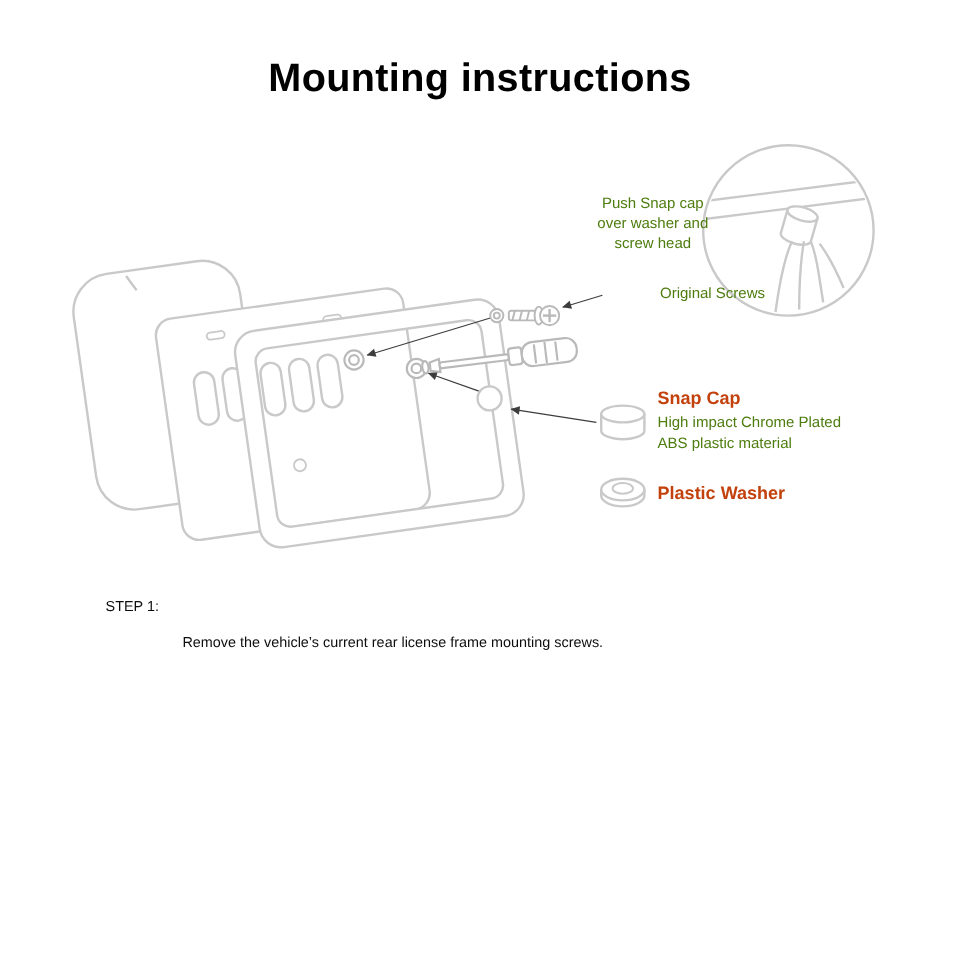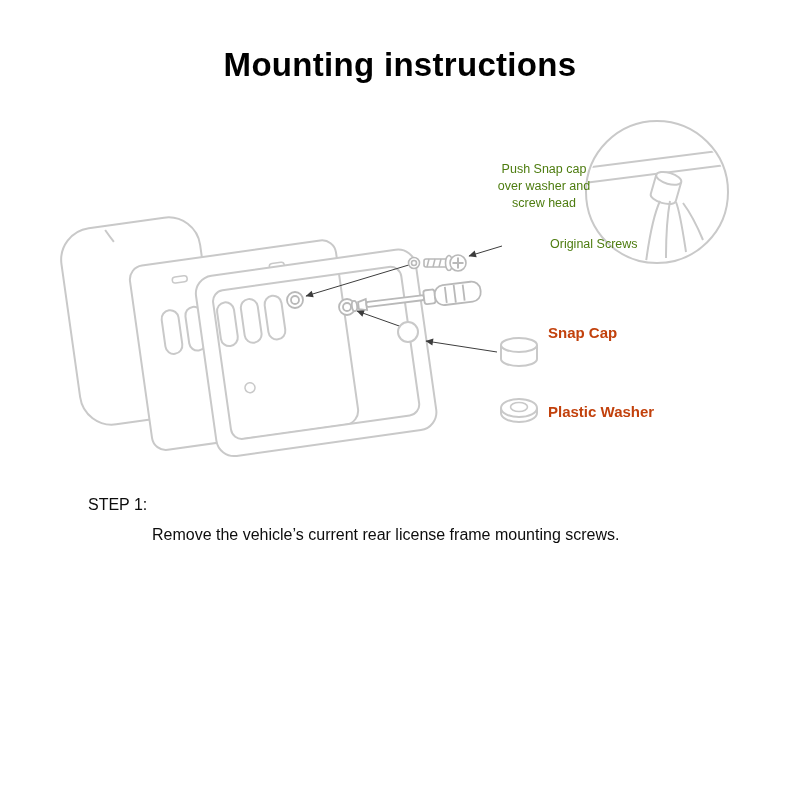--- a/index.html
+++ b/index.html
@@ -13,21 +13,21 @@
   .title {
     position:absolute; top:46px; left:0; width:800px;
     text-align:center; font-size:33px; font-weight:700; letter-spacing:.3px;
   }
   svg.diagram { position:absolute; left:0; top:0; }
   .label { position:absolute; font-size:12.5px; line-height:1.35; color:#4d7c0f; }
   .pre { white-space:pre-line; }
   .center { text-align:center; }
   .bold15 { font-weight:700; font-size:15px; color:#c2410c; }
   .steps { position:absolute; left:88px; top:494px; width:660px; }
-  .step { display:flex; margin-bottom:26px; font-size:16px; line-height:22px; color:#0d0d0d; }
+  .step { display:flex; margin-bottom:26px; font-size:12px; line-height:22px; color:#0d0d0d; }
   .step:nth-child(3) { margin-bottom:20px; }
   .step-label { flex:0 0 64px; }
   .step-text { flex:1; max-width:560px; text-align:justify;margin-top:30px; }
 </style>
 </head>
 <body>
 
 <div class="page">
 
   <div class="title">Mounting instructions</div>
@@ -146,20 +146,22 @@
   </svg>
 
   <div class="label pre center" style="left:483px; top:161px; width:122px;">Push Snap cap
 over washer and
 screw head</div>
 
   <div class="label" style="left:506px; top:236px;margin-left:44px;">Original Screws</div>
 
   <div class="label bold15" style="left:548px; top:323px;">Snap Cap</div>
 
+  <div class="label pre" style="left:548px; top:344px; width:190px;">High impact Chrome Plated
+ABS plastic material</div>
 
   <div class="label bold15" style="left:548px; top:402px;">Plastic Washer</div>
 
   <div class="steps">
     <div class="step">
       <div class="step-label">STEP 1:</div>
       <div class="step-text">Remove the vehicle’s current rear license frame mounting screws.</div>
     </div>
     <div class="step">
     </div>

